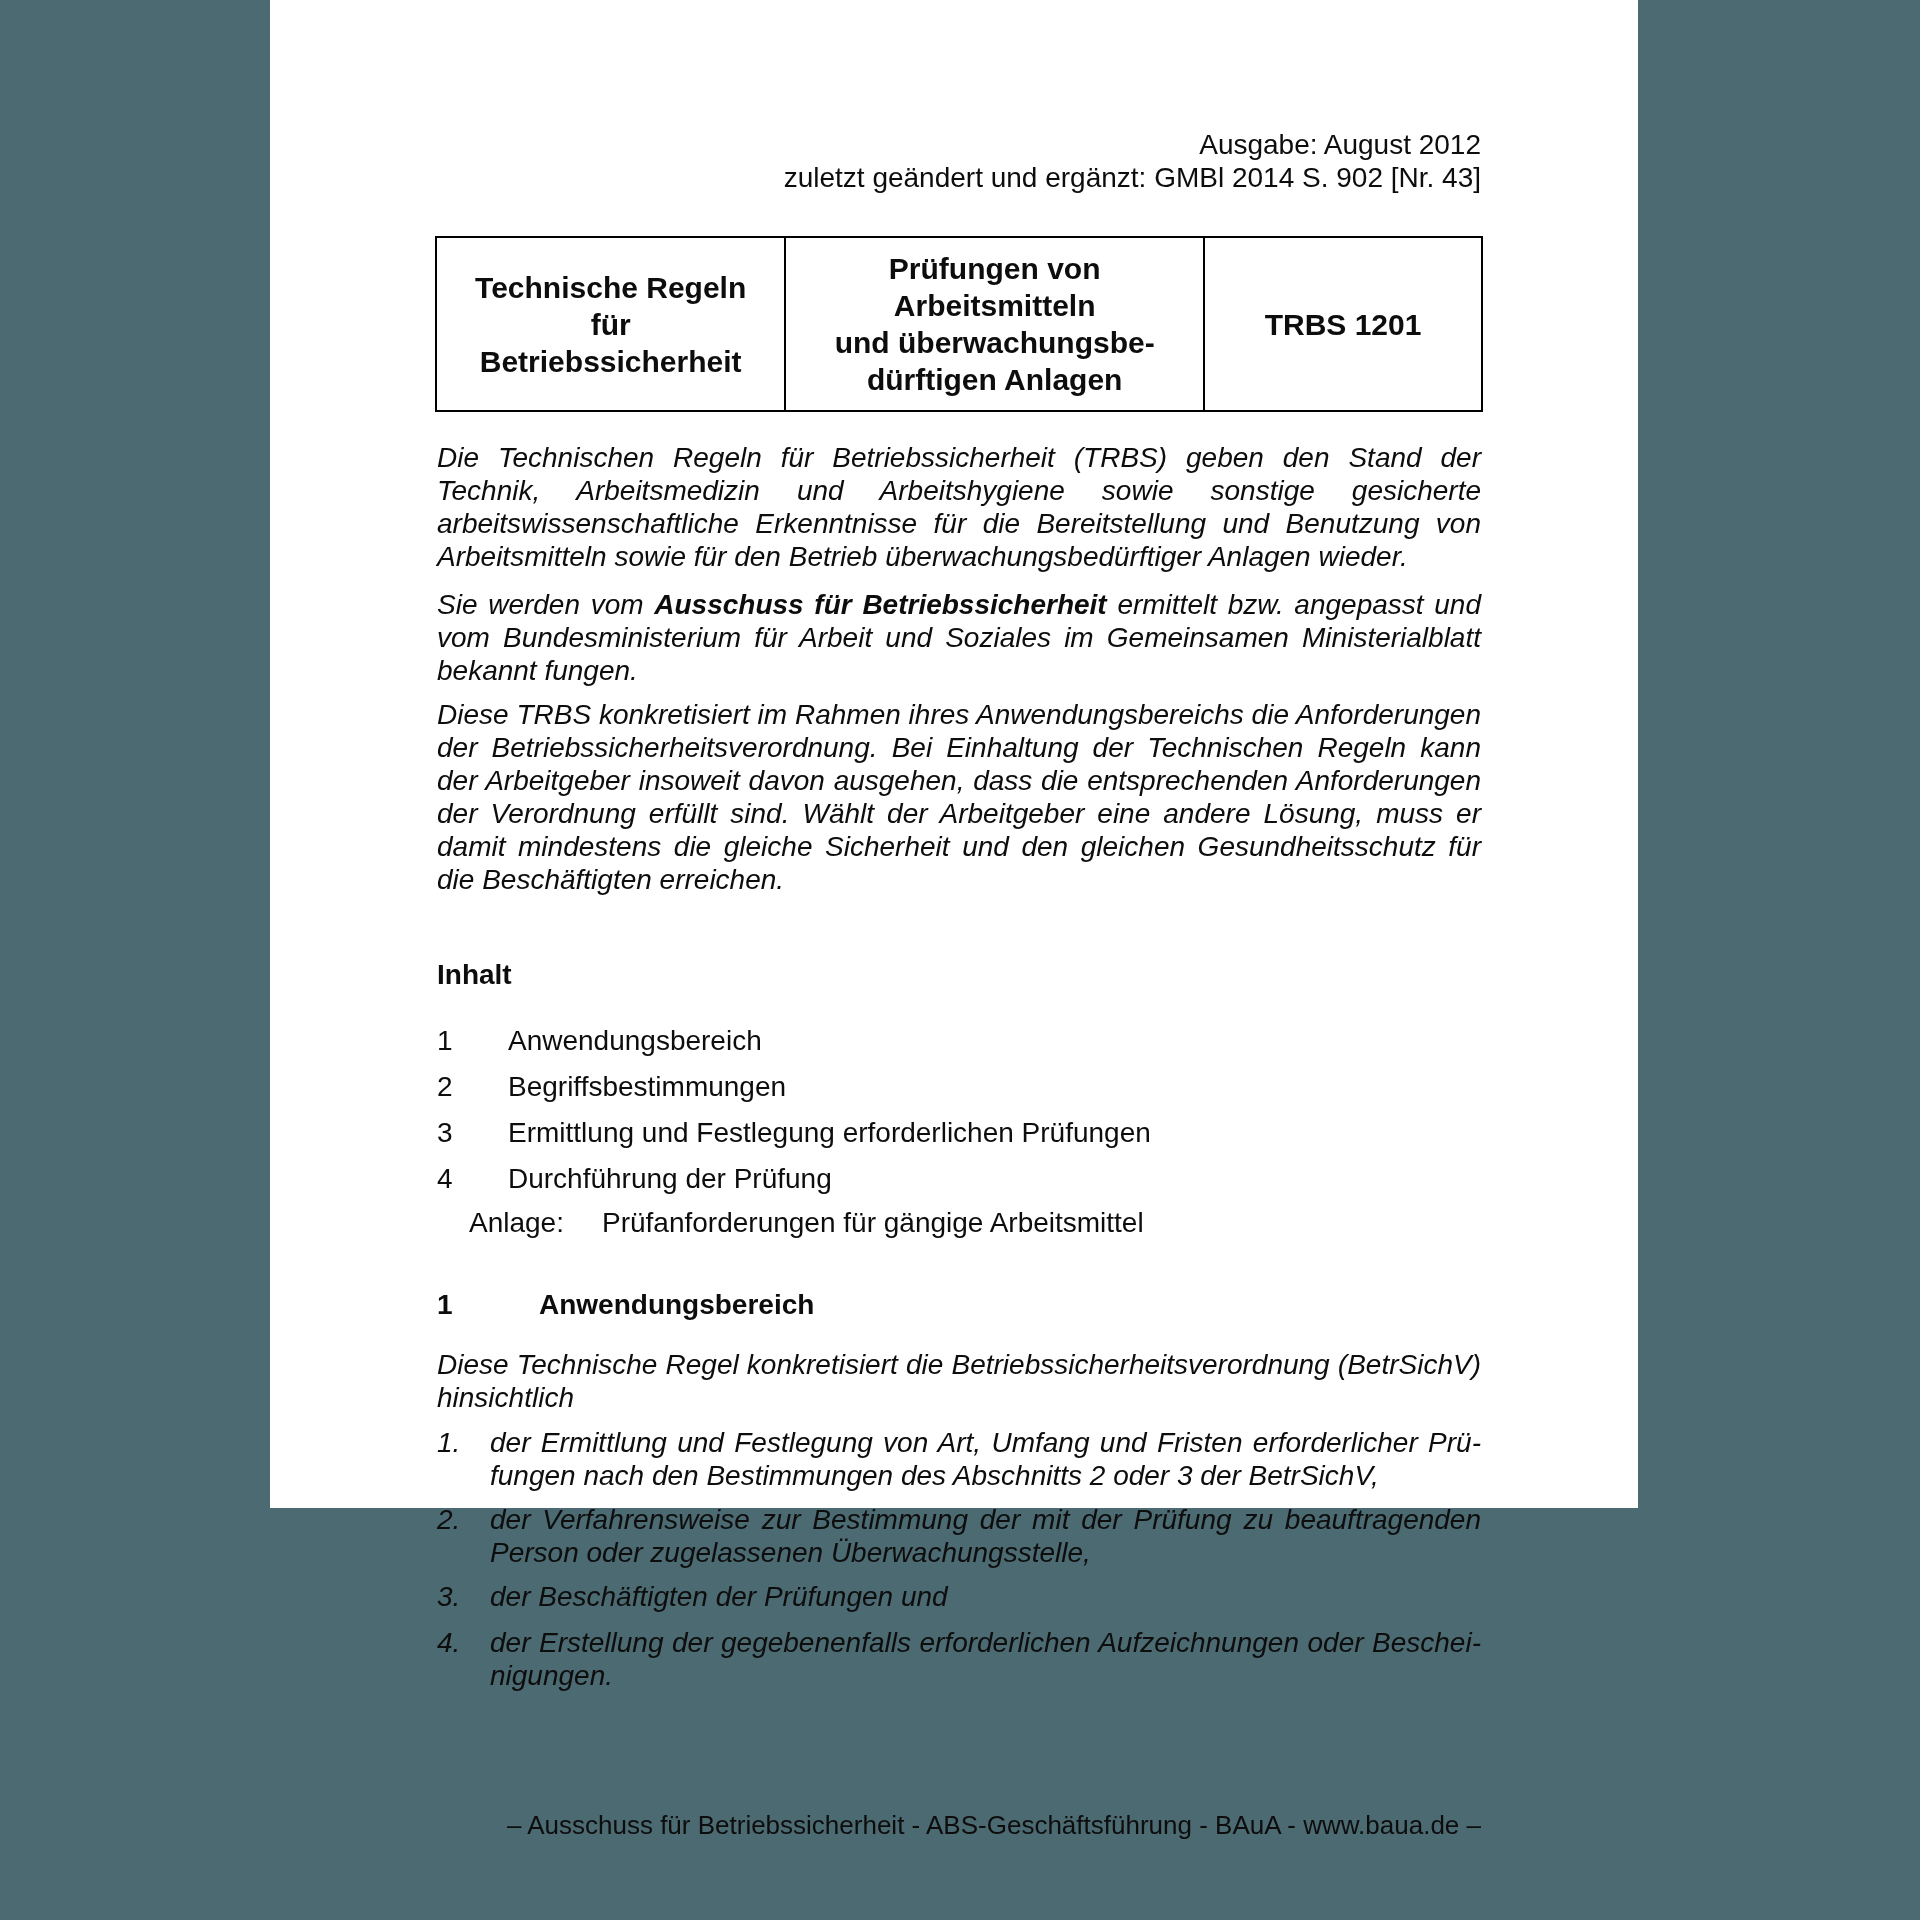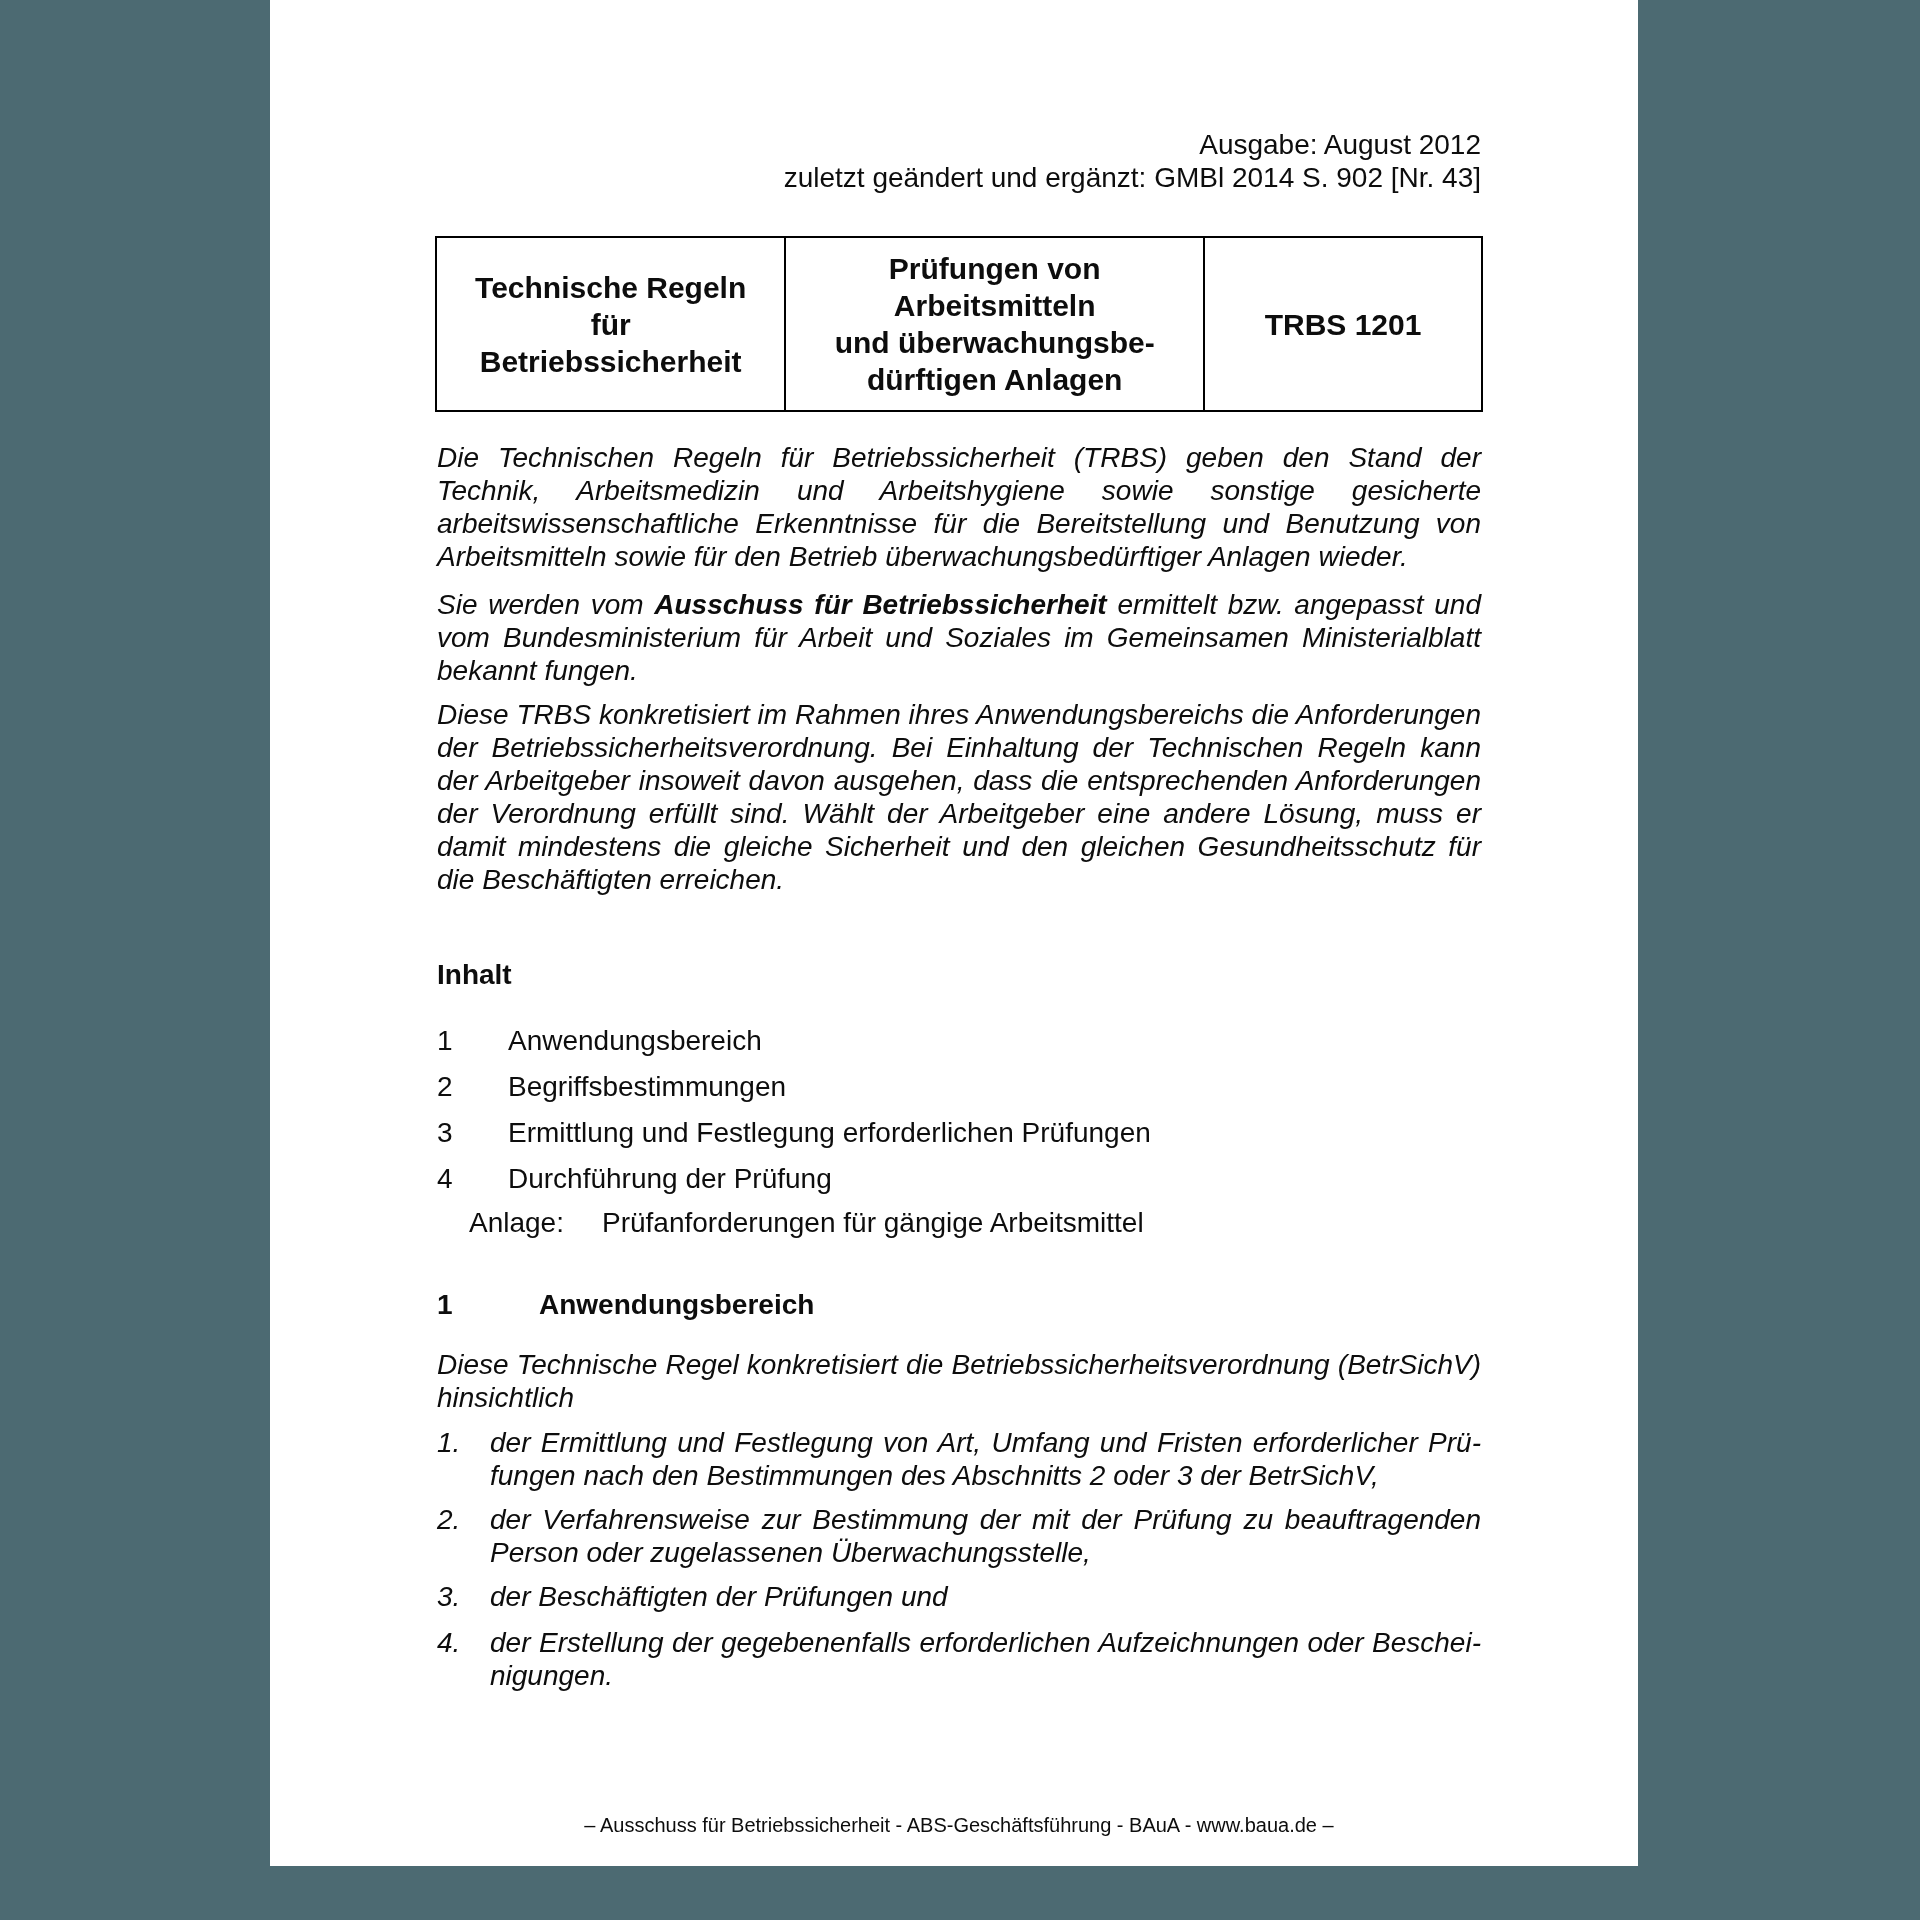--- a/index.html
+++ b/index.html
@@ -3,21 +3,21 @@
 <meta charset="utf-8">
 <style>
   html,body{margin:0;padding:0;}
   body{
     width:1920px;height:1920px;position:relative;overflow:hidden;
     background:#4c6a72;
     font-family:"Liberation Sans","DejaVu Sans",sans-serif;
     color:#0d0d0d;
   }
   .page{
-    position:absolute;left:270px;top:0;width:1368px;height:1866px;
+    position:absolute;left:270px;top:0;width:1368px;height:1508px;
     background:#ffffff;
   }
   .blk{position:absolute;left:167px;width:1044px;font-size:28px;line-height:33px;}
   .justify{text-align:justify;font-style:italic;}
   .issue{top:128px;text-align:right;}
   .issue div{white-space:nowrap;}
 
   table.header-table{
     position:absolute;top:236px;left:165px;width:1048px;
     border-collapse:collapse;table-layout:fixed;
@@ -38,21 +38,21 @@
   .toc-title{top:958px;font-weight:bold;}
   .toc-row .toc-num{display:inline-block;width:71px;}
   .annex .annex-label{display:inline-block;width:133px;}
 
   .sec-heading{font-weight:bold;}
   .sec-heading .sec-num{display:inline-block;width:102px;}
 
   .li{padding-left:53px;box-sizing:border-box;}
   .li .li-num{position:absolute;left:0;top:0;}
 
-  .footer{top:1810px;font-size:20px;line-height:30px;text-align:center;}
+  .footer{top:1810px;font-size:26px;line-height:30px;text-align:right;}
 </style>
 </head>
 <body>
 
 <div class="page">
 
   <div class="blk issue">
     <div>Ausgabe: August 2012</div>
     <div>zuletzt geändert und ergänzt: GMBl 2014 S. 902 [Nr. 43]</div>
   </div>

